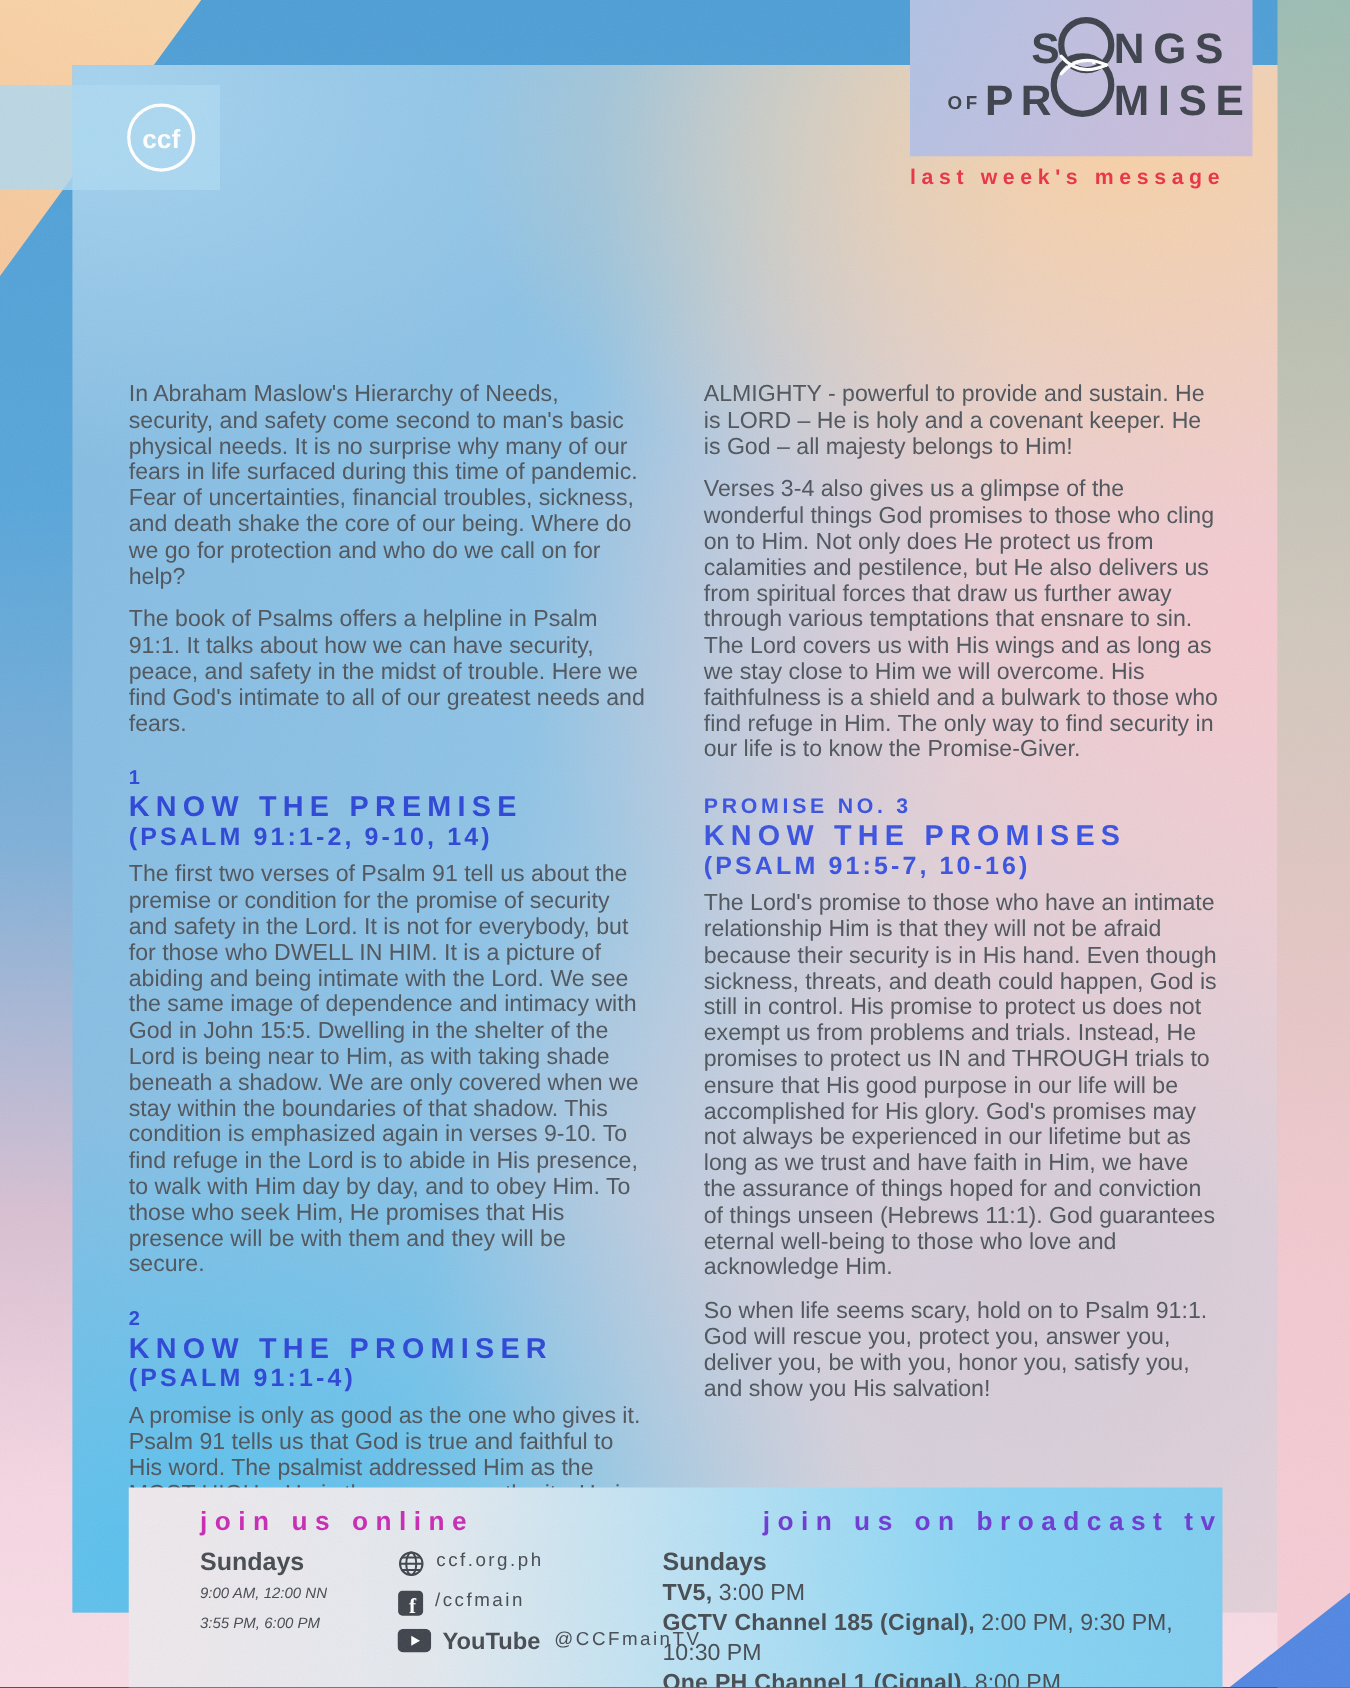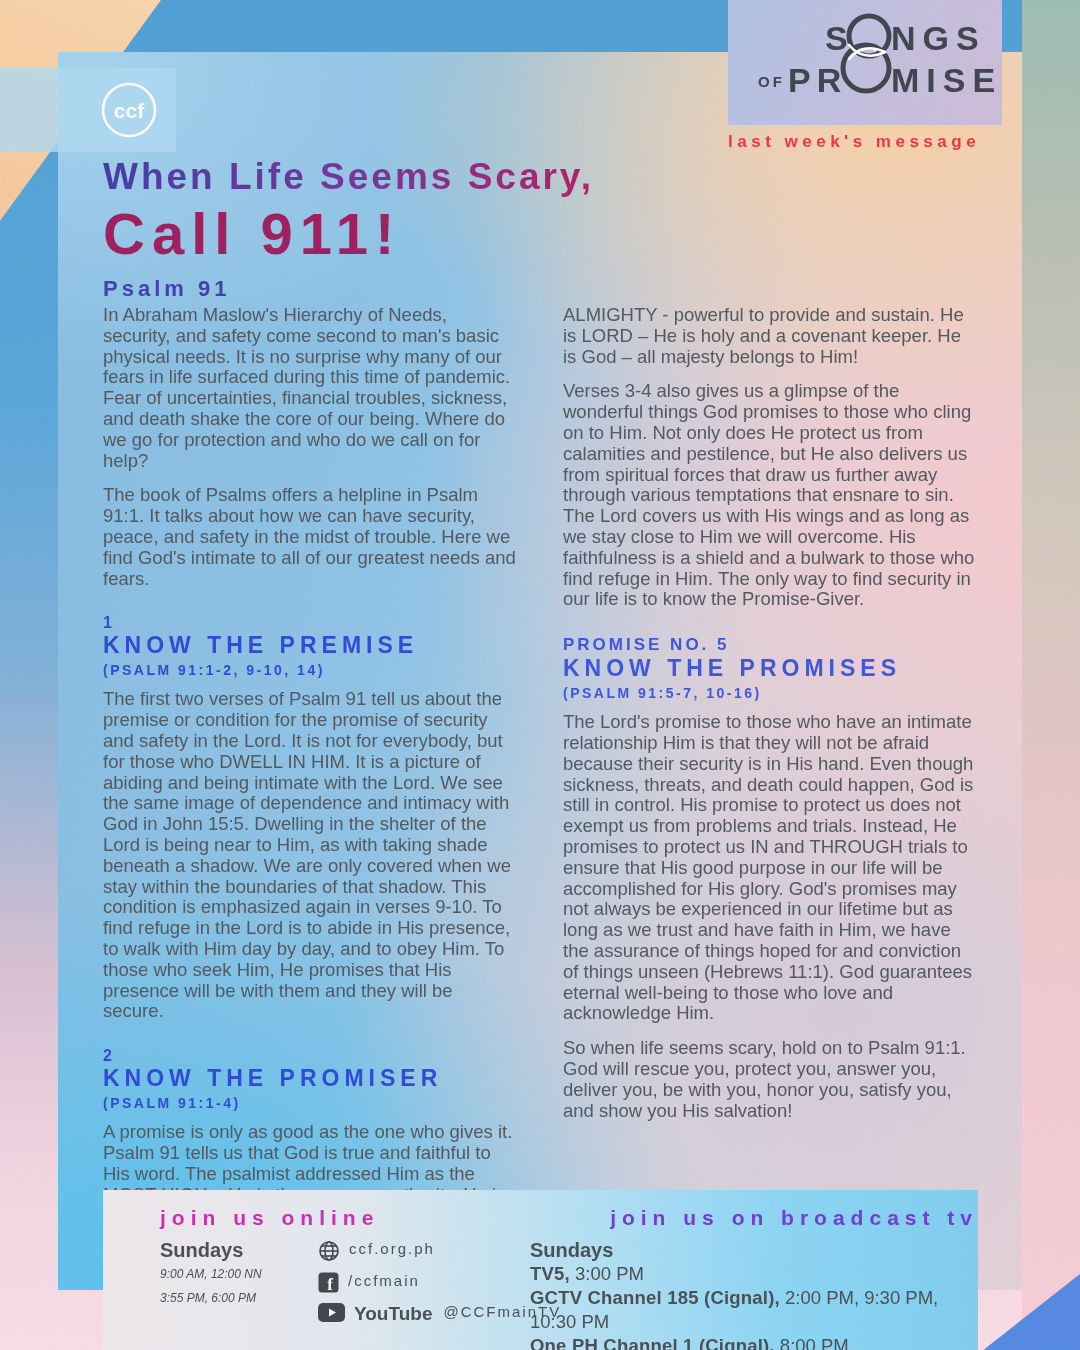--- a/index.html
+++ b/index.html
@@ -64,21 +64,21 @@
   .title-3 { font-weight:bold; font-size:22px; letter-spacing:4px; color:#3e3cab; margin-top:9px; }
   
   .col { position:absolute; top:305px; width:413px; color:#4f555c; }
   .col-left  { left:103px; }
   .col-right { left:563px; }
   .col p { font-size:18.5px; line-height:20.8px; margin-bottom:14px; }
   .sect { margin-top:24px; margin-bottom:8px; color:#2d46d6; }
   .sect .kick  { font-weight:bold; font-size:16px; letter-spacing:2px; line-height:19px; }
   .sect .kick2 { font-weight:bold; font-size:17px; letter-spacing:3px; line-height:21px; color:#3a52e0; }
   .sect .stitle{ font-weight:bold; font-size:23px; letter-spacing:5px; line-height:27px; }
-  .sect .sref  { font-weight:bold; font-size:14px; letter-spacing:2.5px; line-height:22px; }
+  .sect .sref  { font-weight:bold; font-size:20px; letter-spacing:2.5px; line-height:22px; }
   .col-right .sect .stitle, .col-right .sect .sref { color:#3a52e0; }
   
   .footer-panel {
     position:absolute; left:103px; top:1190px; width:875px; height:160px;
     background:linear-gradient(90deg,#efe8ec 0%,#e3e9ef 28%,#b4e0f4 55%,#8ad5f4 78%,#7fcdf0 100%);
     color:#474c52;
   }
   .f-online    { position:absolute; left:57px;  top:16px; }
   .f-broadcast { position:absolute; left:427px; top:16px; }
   .f-head { font-weight:bold; font-size:21px; letter-spacing:6px;text-align:right; }
@@ -125,25 +125,20 @@
   </div>
   <div class="tagline">last week's message</div>
 
   <div class="ccf-bar">
     <svg width="60" height="60" viewBox="0 0 60 60">
       <circle cx="30" cy="30" r="26" fill="none" stroke="#ffffff" stroke-width="2.6"></circle>
       <text x="30" y="38" text-anchor="middle" font-family="Liberation Sans, sans-serif" font-weight="bold" font-size="21" fill="#ffffff">ccf</text>
     </svg>
   </div>
 
-  <div class="title-block">
-    <div class="title-1">When Life Seems Scary,</div>
-    <div class="title-2">Call 911!</div>
-    <div class="title-3">Psalm 91</div>
-  </div>
 
   <div class="col col-left">
     <p>In Abraham Maslow's Hierarchy of Needs, security, and safety come second to man's basic physical needs. It is no surprise why many of our fears in life surfaced during this time of pandemic. Fear of uncertainties, financial troubles, sickness, and death shake the core of our being. Where do we go for protection and who do we call on for help?</p>
     <p>The book of Psalms offers a helpline in Psalm 91:1. It talks about how we can have security, peace, and safety in the midst of trouble.  Here we find God's intimate to all of our greatest needs and fears.</p>
 
     <div class="sect">
       <div class="kick">1</div>
       <div class="stitle">KNOW THE PREMISE</div>
       <div class="sref">(PSALM 91:1-2, 9-10, 14)</div>
     </div>
@@ -155,21 +150,21 @@
       <div class="sref">(PSALM 91:1-4)</div>
     </div>
     <p>A promise is only as good as the one who gives it. Psalm 91 tells us that God is true and faithful to His word. The psalmist addressed Him as the MOST HIGH – He is the supreme authority. He is</p>
   </div>
 
   <div class="col col-right">
     <p>ALMIGHTY - powerful to provide and sustain. He is LORD – He is holy and a covenant keeper. He is God – all majesty belongs to Him!</p>
     <p>Verses 3-4 also gives us a glimpse of the wonderful things God promises to those who cling on to Him. Not only does He protect us from calamities and pestilence, but He also delivers us from spiritual forces that draw us further away through various temptations that ensnare to sin. The Lord covers us with His wings and as long as we stay close to Him we will overcome. His faithfulness is a shield and a bulwark to those who find refuge in Him. The only way to find security in our life is to know the Promise-Giver.</p>
 
     <div class="sect">
-      <div class="kick2">PROMISE NO. 5</div>
+      <div class="kick2">PROMISE NO. 3</div>
       <div class="stitle">KNOW THE PROMISES</div>
       <div class="sref">(PSALM 91:5-7, 10-16)</div>
     </div>
     <p>The Lord's promise to those who have an intimate relationship Him is that they will not be afraid because their security is in His hand. Even though sickness, threats, and death could happen, God is still in control. His promise to protect us does not exempt us from problems and trials. Instead, He promises to protect us IN and THROUGH trials to ensure that His good purpose in our life will be accomplished for His glory. God's promises may not always be experienced in our lifetime but as long as we trust and have faith in Him, we have the assurance of things hoped for and conviction of things unseen (Hebrews 11:1). God guarantees eternal well-being to those who love and acknowledge Him.</p>
     <p>So when life seems scary, hold on to Psalm 91:1. God will rescue you, protect you, answer you, deliver you, be with you, honor you, satisfy you, and show you His salvation!</p>
   </div>
 
   <div class="footer-panel">
 
     <div class="f-online">

